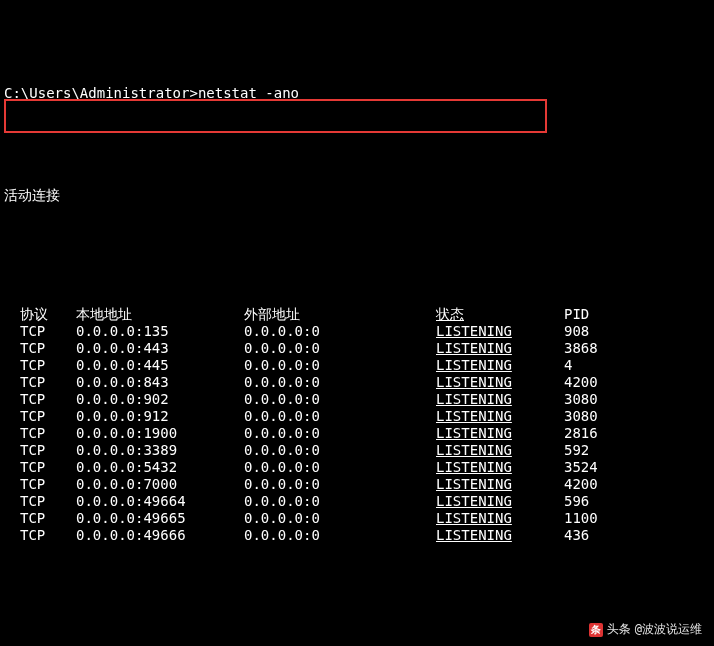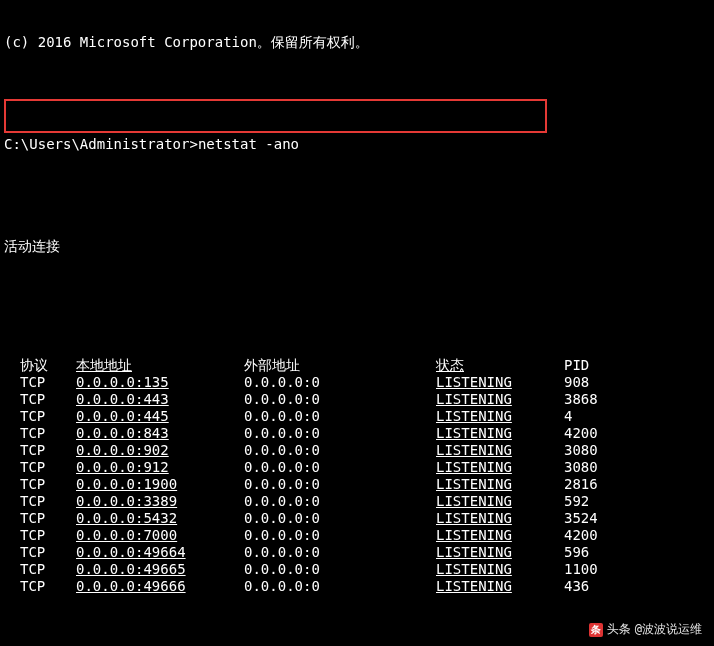--- a/index.html
+++ b/index.html
@@ -54,30 +54,29 @@
     font-size: 14px;
     line-height: 17px;
   }
   table.net td {
     padding: 0;
     white-space: pre;
   }
   
   .c-pre   { width: 16px; }   
   .c-proto { width: 56px; margin-top: 20px; }
-  .c-local { width: 168px; text-decoration: underline; }
+  .c-local { width: 168px; }
   .c-remote{ width: 192px; }
   .c-state { width: 128px; text-decoration: underline; }
   .c-pid   { width: auto; margin-left: 12px; }
 </style>
 </head>
 <body>
 
 <div class="terminal">
-  <div class="line">(c) 2016 Microsoft Corporation。保留所有权利。</div>
   <div class="line">&nbsp;</div>
   <div class="line"><span>C:\Users\Administrator&gt;</span><span>netstat -ano</span></div>
   <div class="line">&nbsp;</div>
   <div class="line">活动连接</div>
   <div class="line">&nbsp;</div>
 
   <table class="net">
     <tbody><tr>
       <td class="c-pre"></td>
       <td class="c-proto">协议</td>

